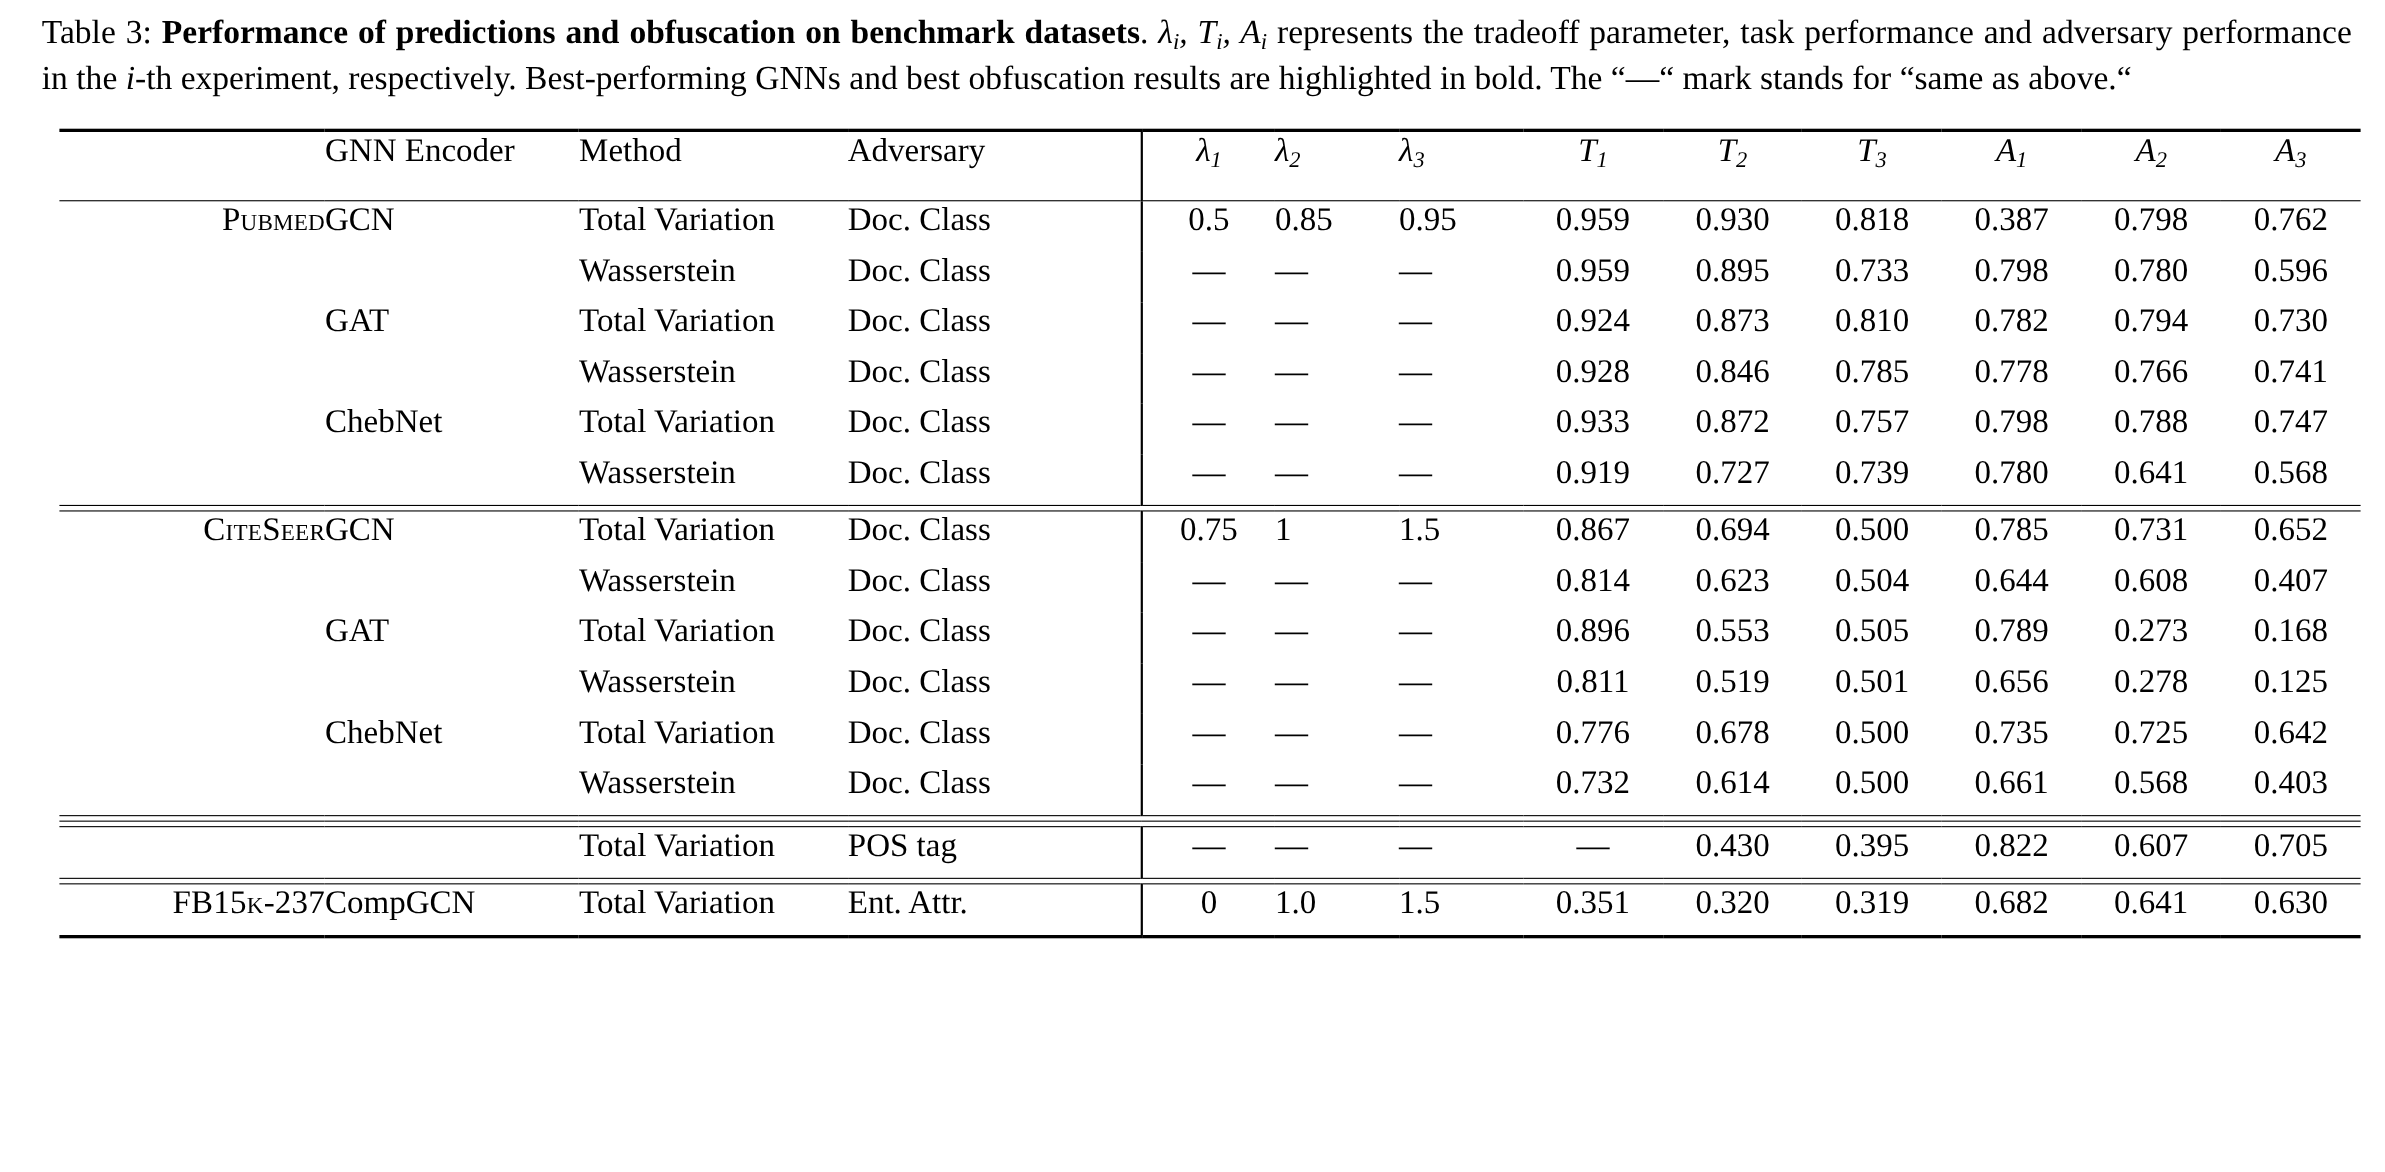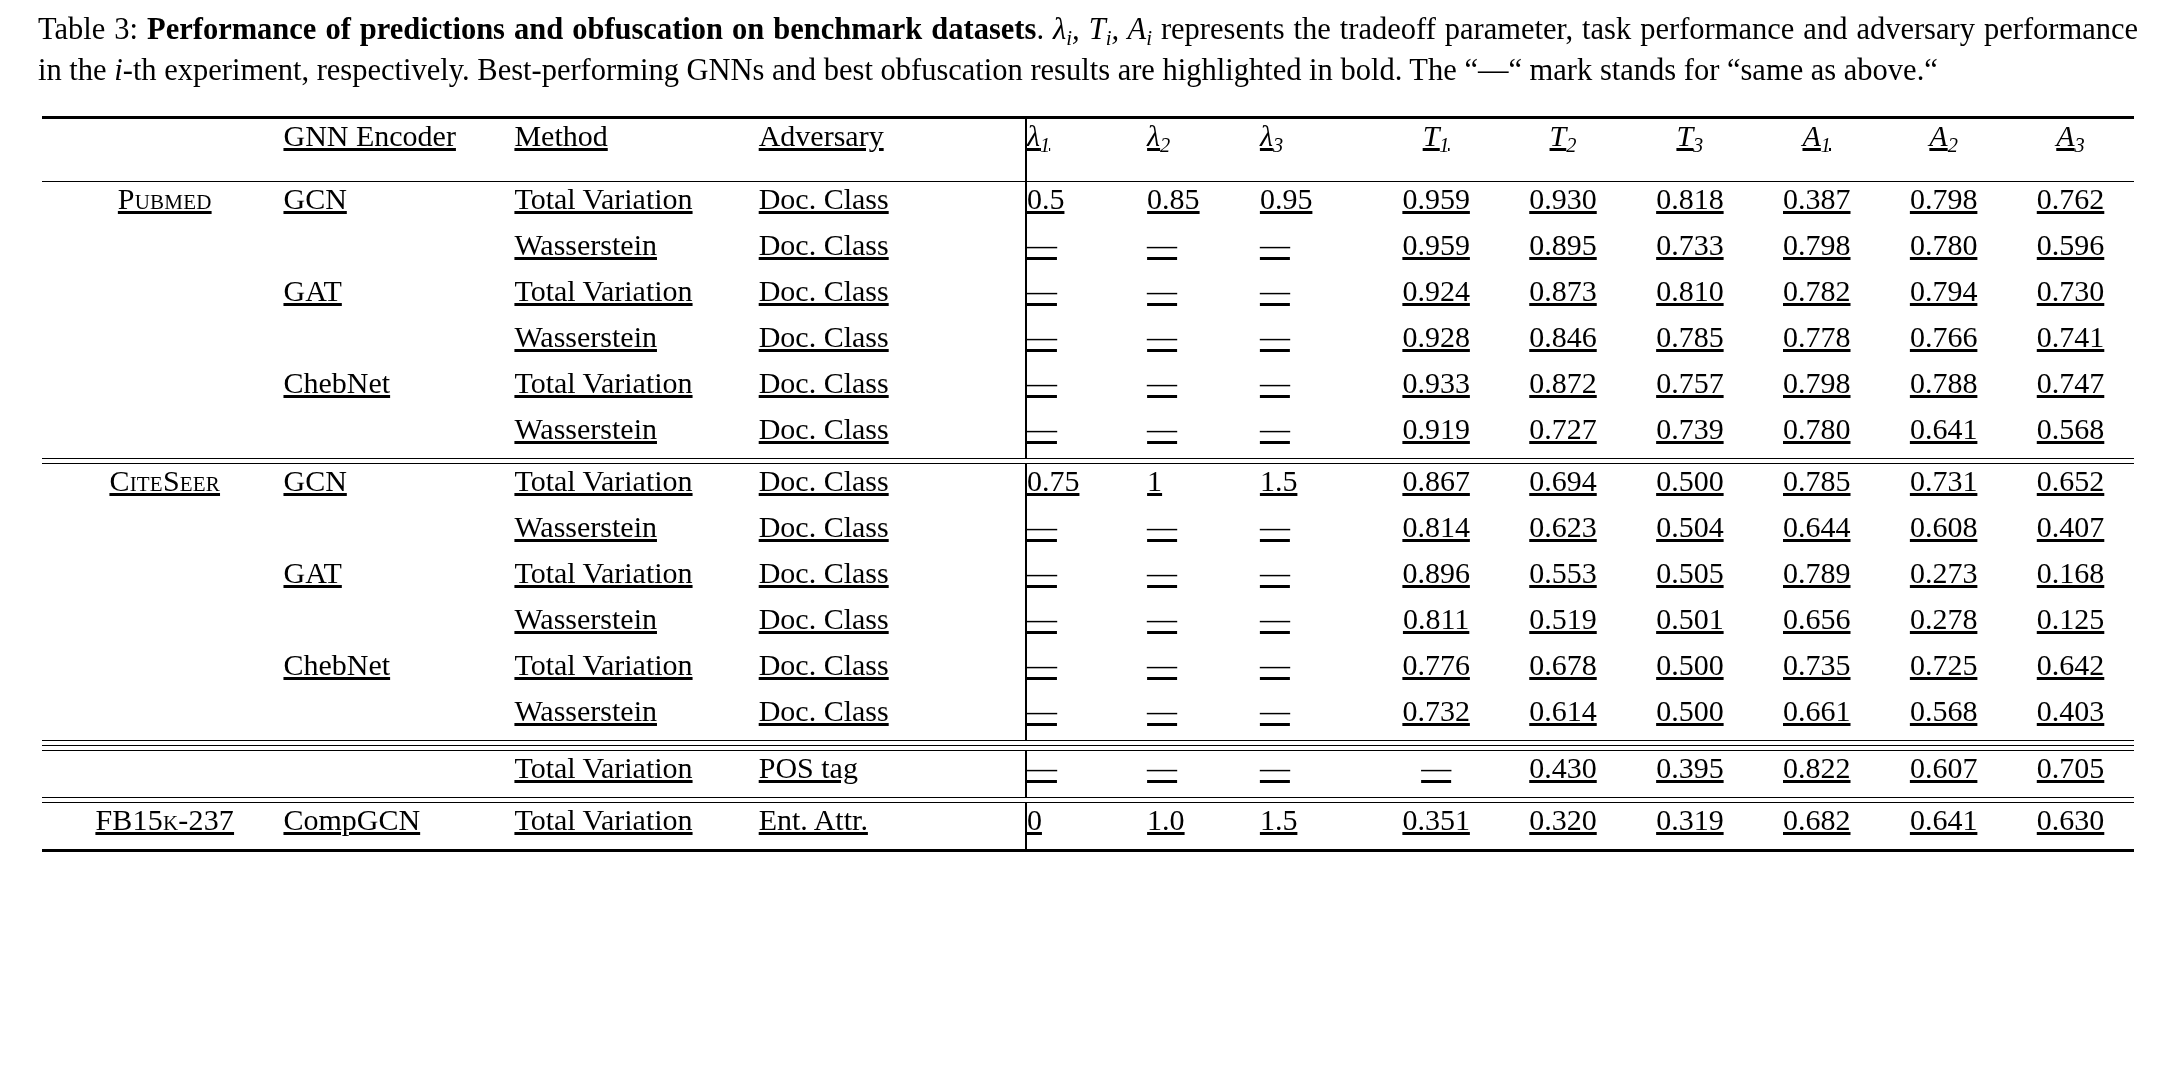--- a/index.html
+++ b/index.html
@@ -29,23 +29,22 @@
   .caption i { font-style: italic; }
   .mathvar { font-style: italic; font-family: "Liberation Serif", serif; }
   .sub {
     font-size: 0.68em;
     vertical-align: -0.28em;
     font-style: italic;
   }
   table.maintable {
     border-collapse: collapse;
     width: 2092px;
-    margin-left: 4px;
+    margin-left: 16px;
     font-size: 30px;
-    text-decoration: underline;
   }
   table.maintable td, table.maintable th {
     padding: 0;
     font-weight: normal;
     vertical-align: baseline;
     white-space: nowrap;
   }
   
   .rule-top td { border-top: 3.2px solid #000; }
   .rule-thick-under td { border-bottom: 3.2px solid #000; }
@@ -65,28 +64,28 @@
   }
   .drow td {
     height: 46px;
     padding-top: 5px;
     padding-bottom: 3px;
   }
   .first-of-block td { padding-top: 14px; }
   .last-of-block td { padding-bottom: 12px; }
 
   
-  .c-dataset { width: 246px; text-align: center; padding-left: 4px !important; }
+  .c-dataset { width: 246px; text-align: right; padding-left: 4px !important; }
   .c-encoder { width: 236px; text-align: left; }
   .c-method  { width: 250px; text-align: left; }
   .c-adv     { width: 278px; text-align: left; }
   .c-num     { width: 118px; text-align: left; }
   .c-num-sep {
     width: 126px;
-    text-align: left;
+    text-align: center;
     border-left: 2.2px solid #000;
   }
   .c-numwide { width: 132px; text-align: center; }
 
   .smallcaps {
     font-variant: small-caps;
     letter-spacing: 0.2px;
   }
   .sc-big { font-size: 30px; }
   .bold { font-weight: bold; }

